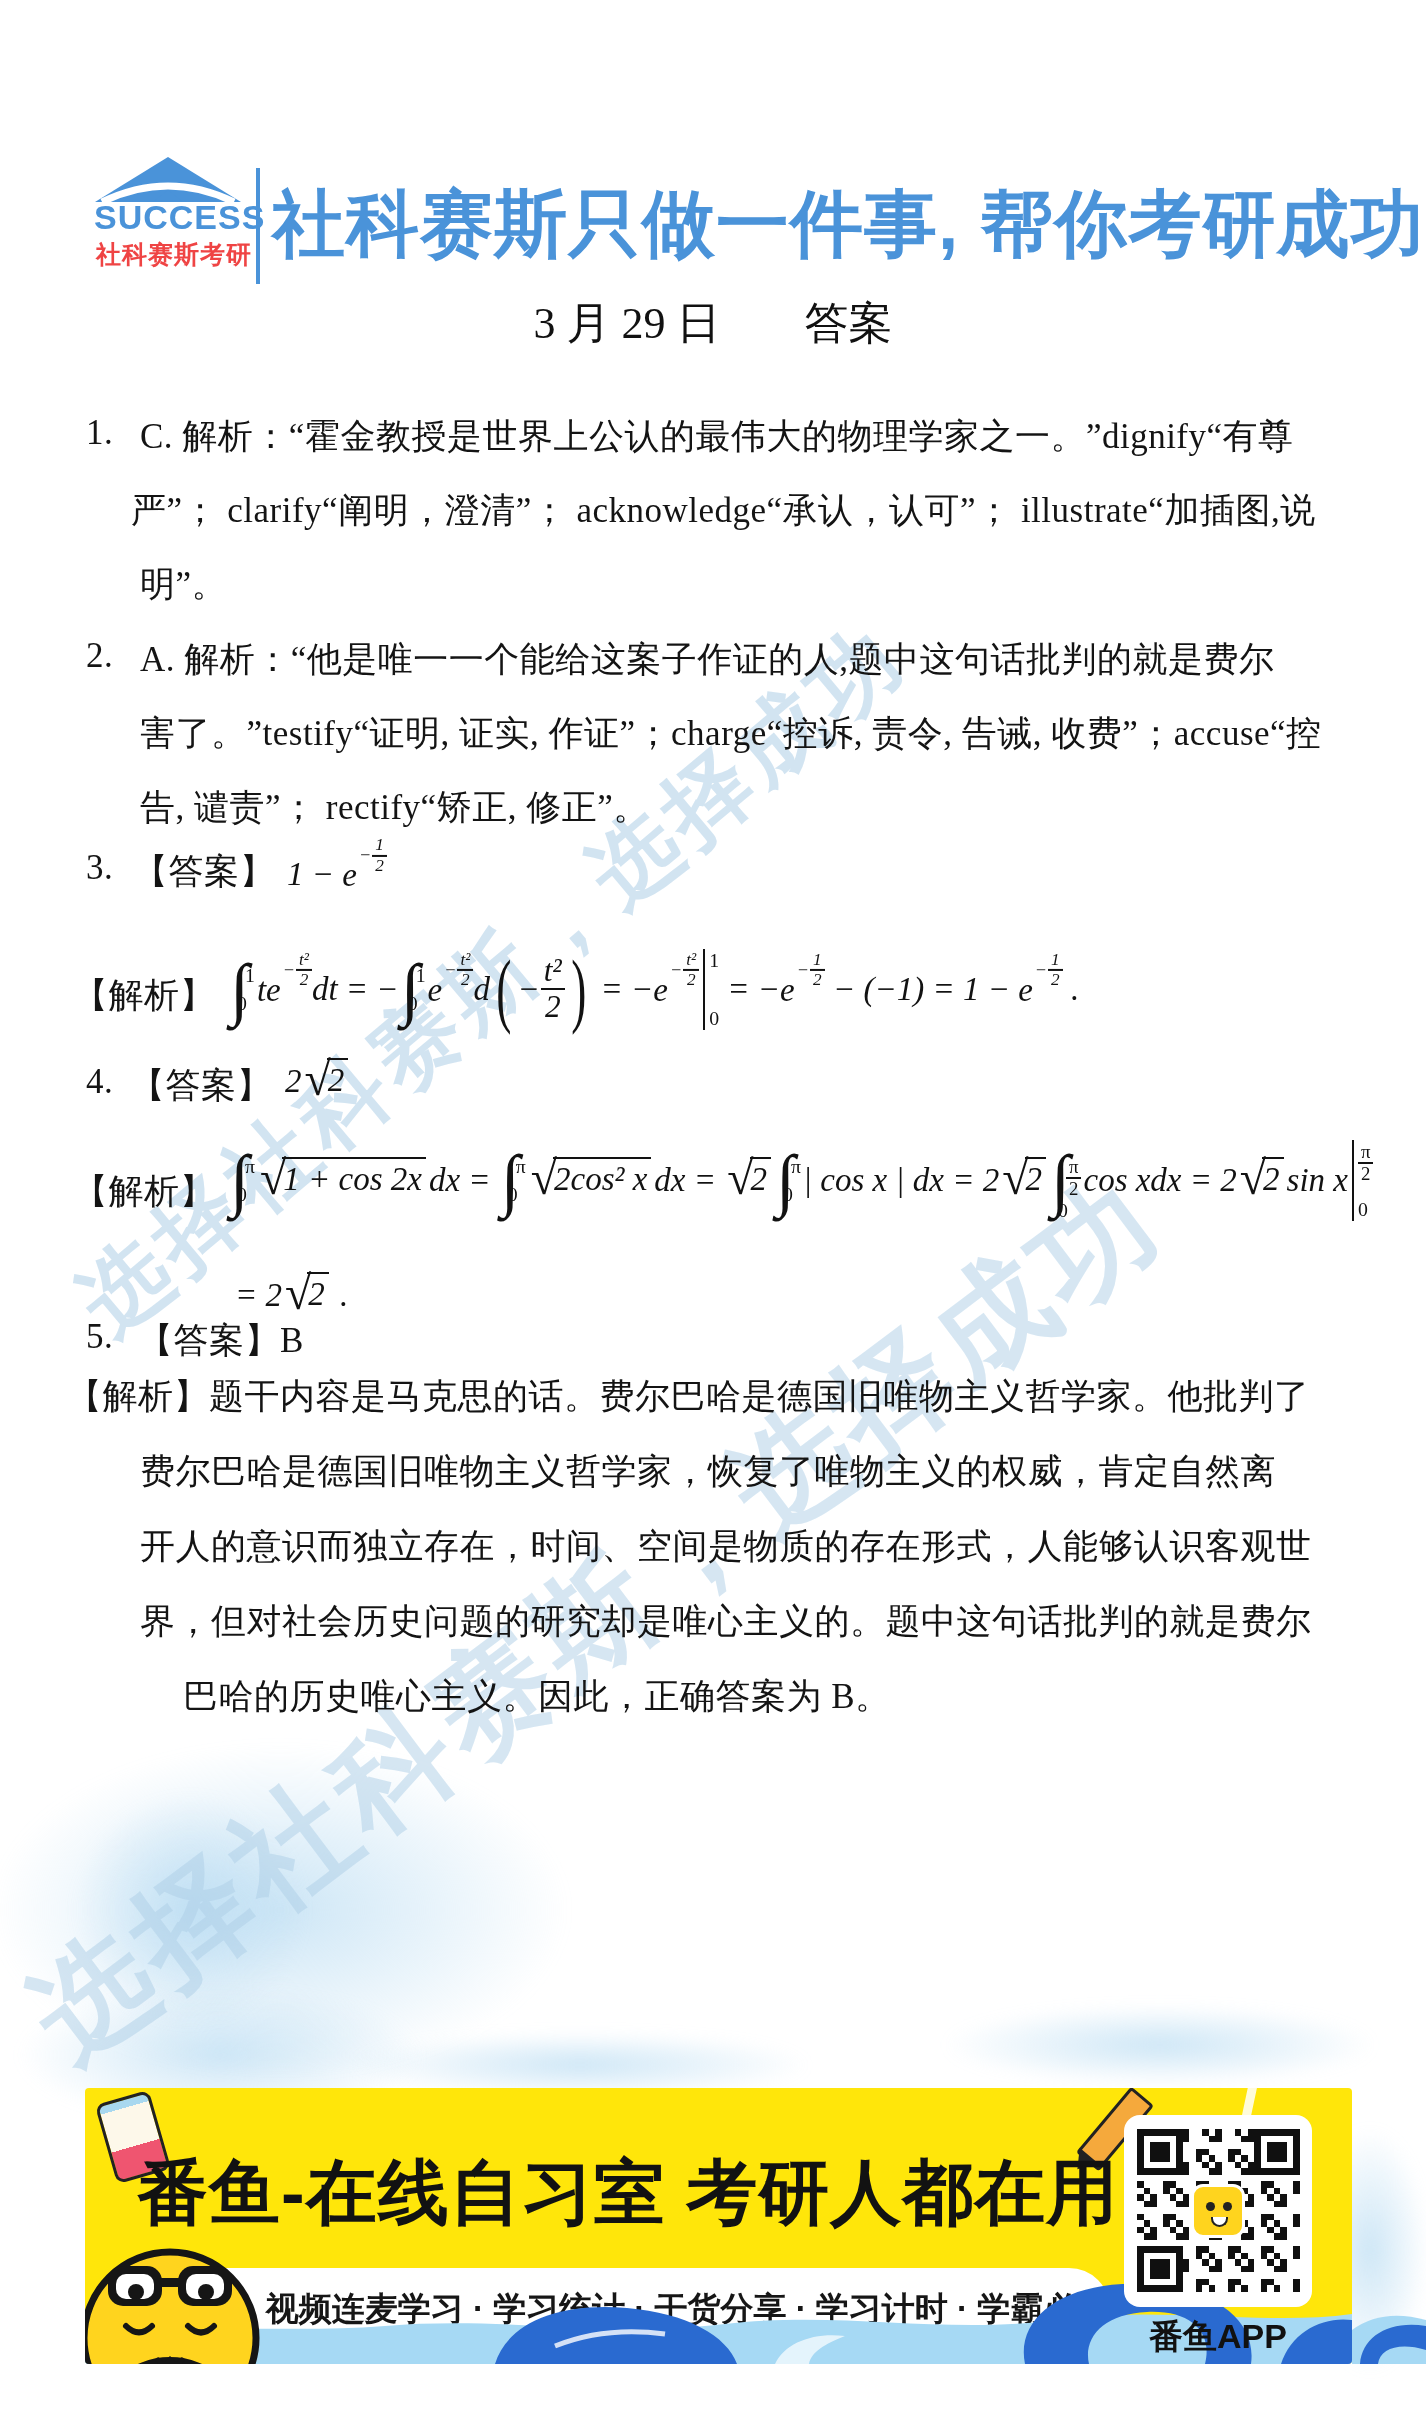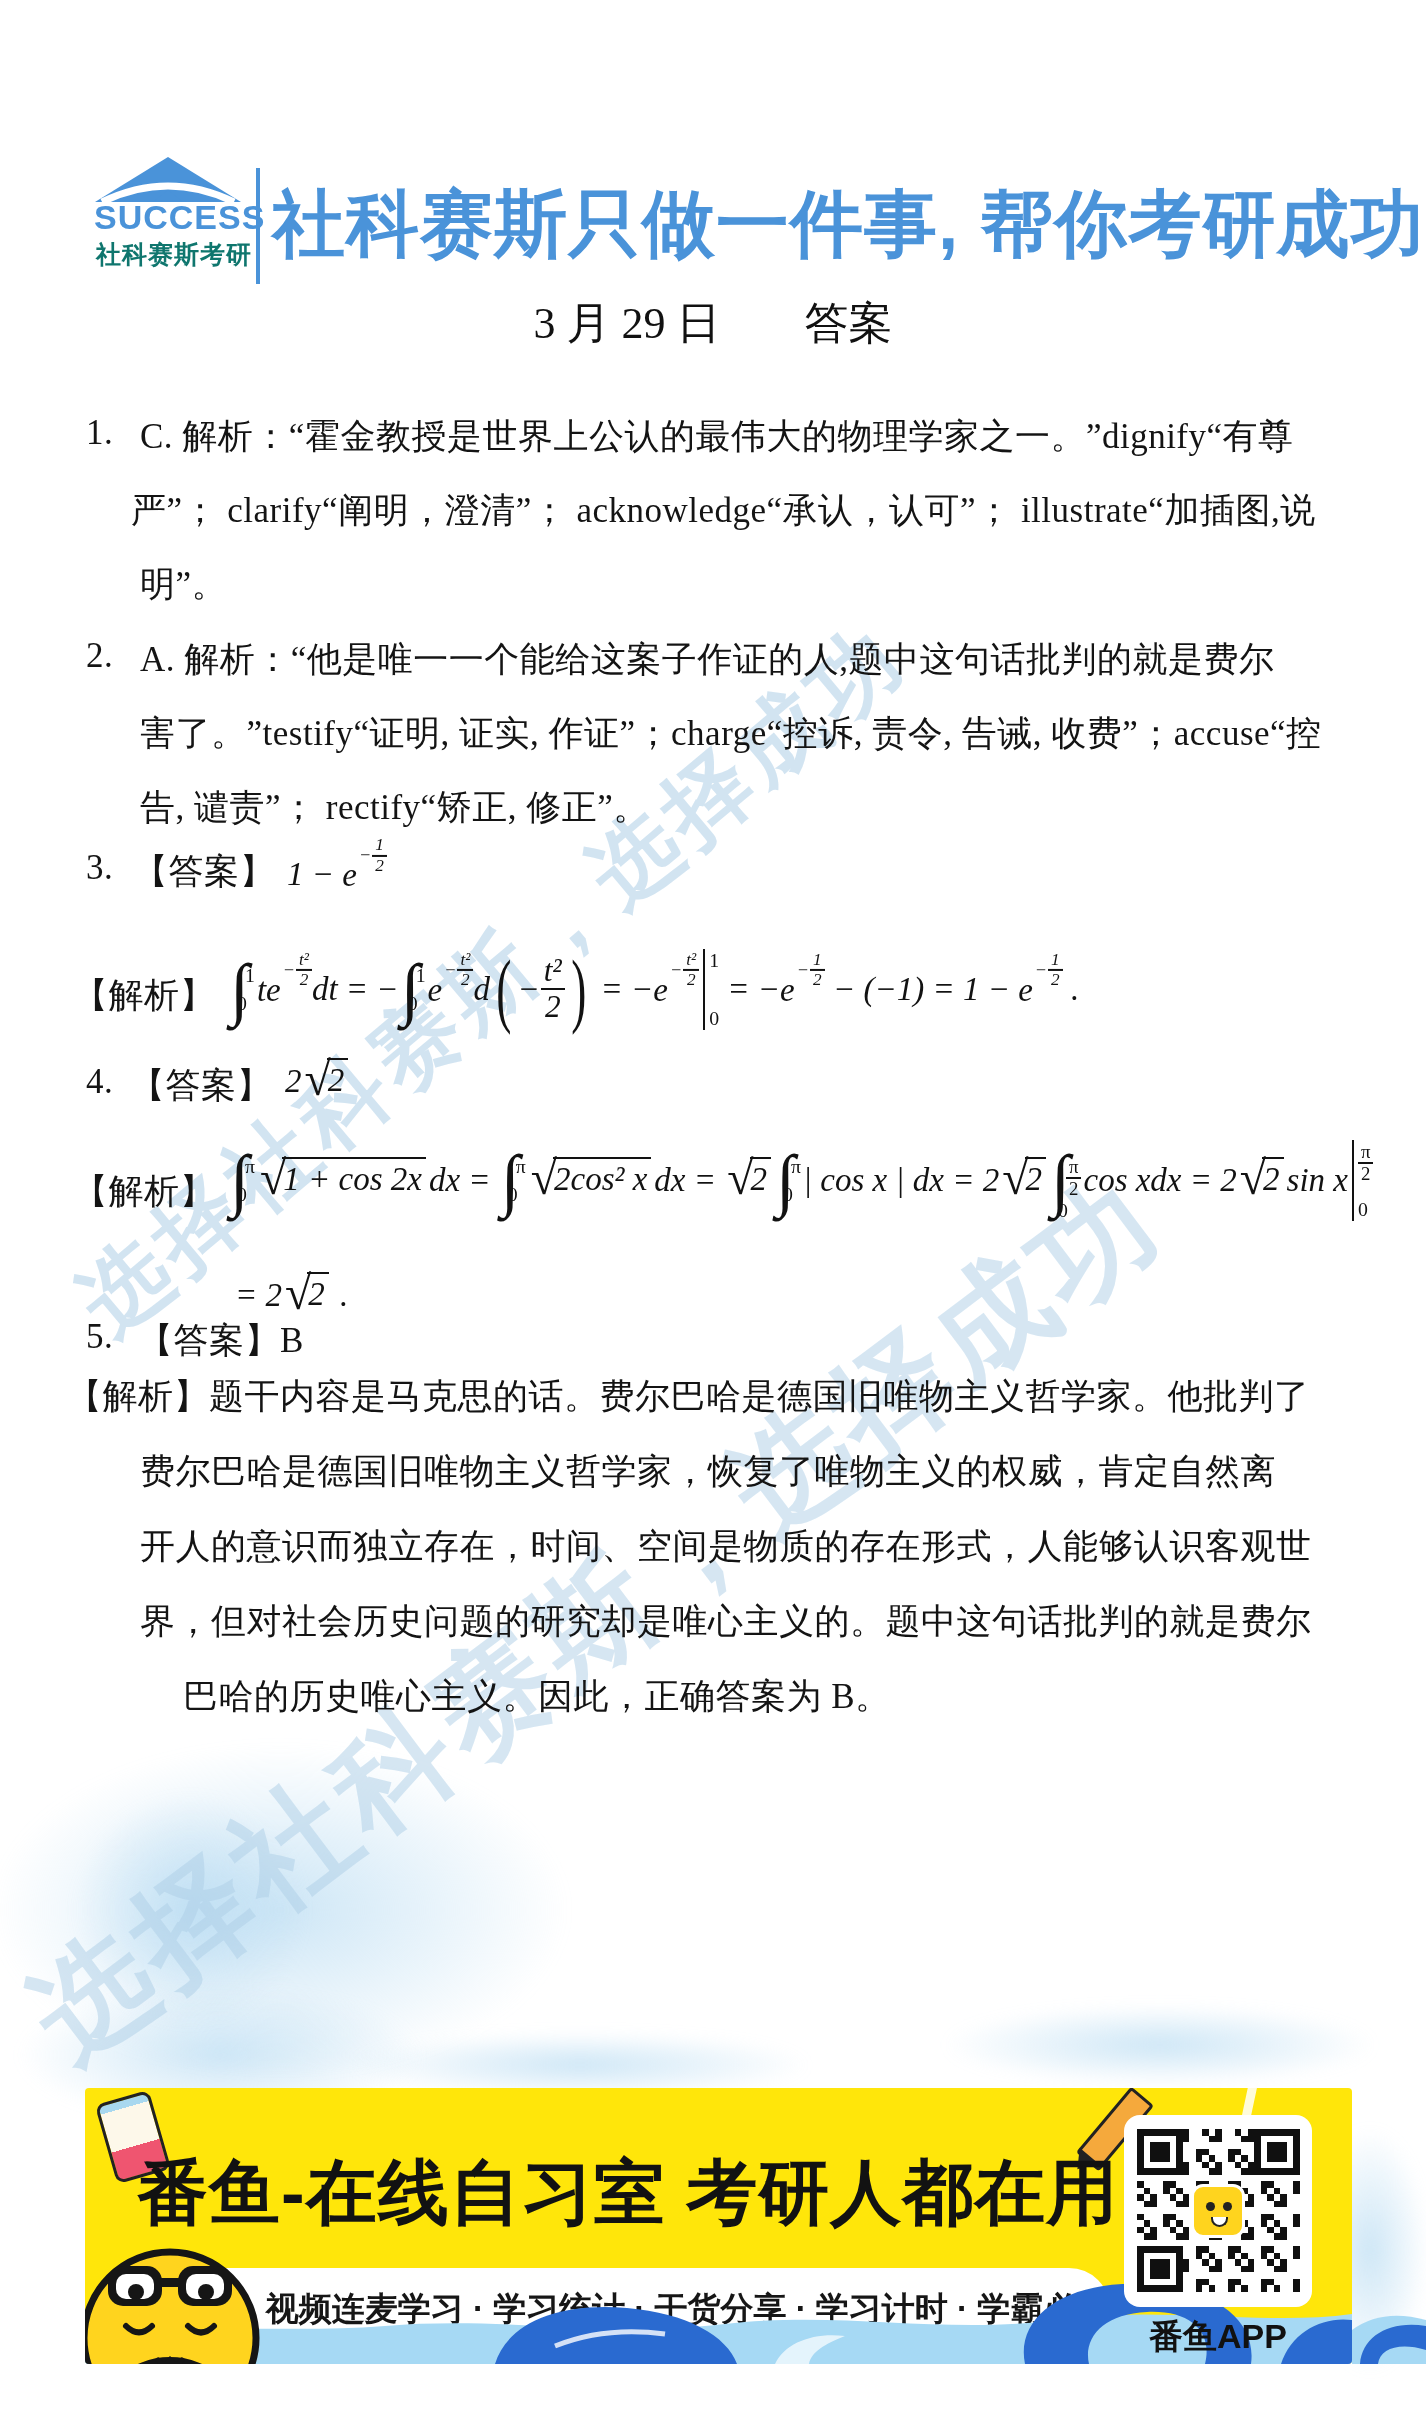--- a/index.html
+++ b/index.html
@@ -8,21 +8,21 @@
   
   .wc{position:absolute;background:radial-gradient(closest-side,rgba(173,214,240,.6),rgba(173,214,240,0) 72%);
       filter:blur(7px);pointer-events:none;}
   
   .wm{position:absolute;transform-origin:0 100%;white-space:pre;font-weight:700;letter-spacing:7px;
       font-family:"Liberation Sans","DejaVu Sans",sans-serif;pointer-events:none;}
   
   .logo-word{position:absolute;left:94px;top:198px;font-size:34px;font-weight:700;letter-spacing:1px;
       color:#4a93d9;font-family:"Liberation Sans","DejaVu Sans",sans-serif;}
   .logo-sub{position:absolute;left:96px;top:238px;font-size:25px;font-weight:700;letter-spacing:1px;
-      color:#0f766e;font-family:"Liberation Sans","DejaVu Sans",sans-serif;}
+      color:#ef4444;font-family:"Liberation Sans","DejaVu Sans",sans-serif;}
   .logo-mountain{position:absolute;left:92px;top:156px;}
   .divider{position:absolute;left:256px;top:168px;width:4px;height:116px;background:#4a93d9;}
   .slogan{position:absolute;left:272px;top:176px;font-size:73px;font-weight:800;letter-spacing:1px;
       color:#4a93d9;font-family:"Liberation Sans","DejaVu Sans",sans-serif;white-space:pre;}
   
   .doc-title{position:absolute;left:0;top:294px;width:100%;text-align:center;font-size:44px;color:#111;}
   .doc-title .t-date{margin-right:84px;}
   
   .tline{position:absolute;font-size:35px;color:#141414;white-space:pre;letter-spacing:.5px;}
   

